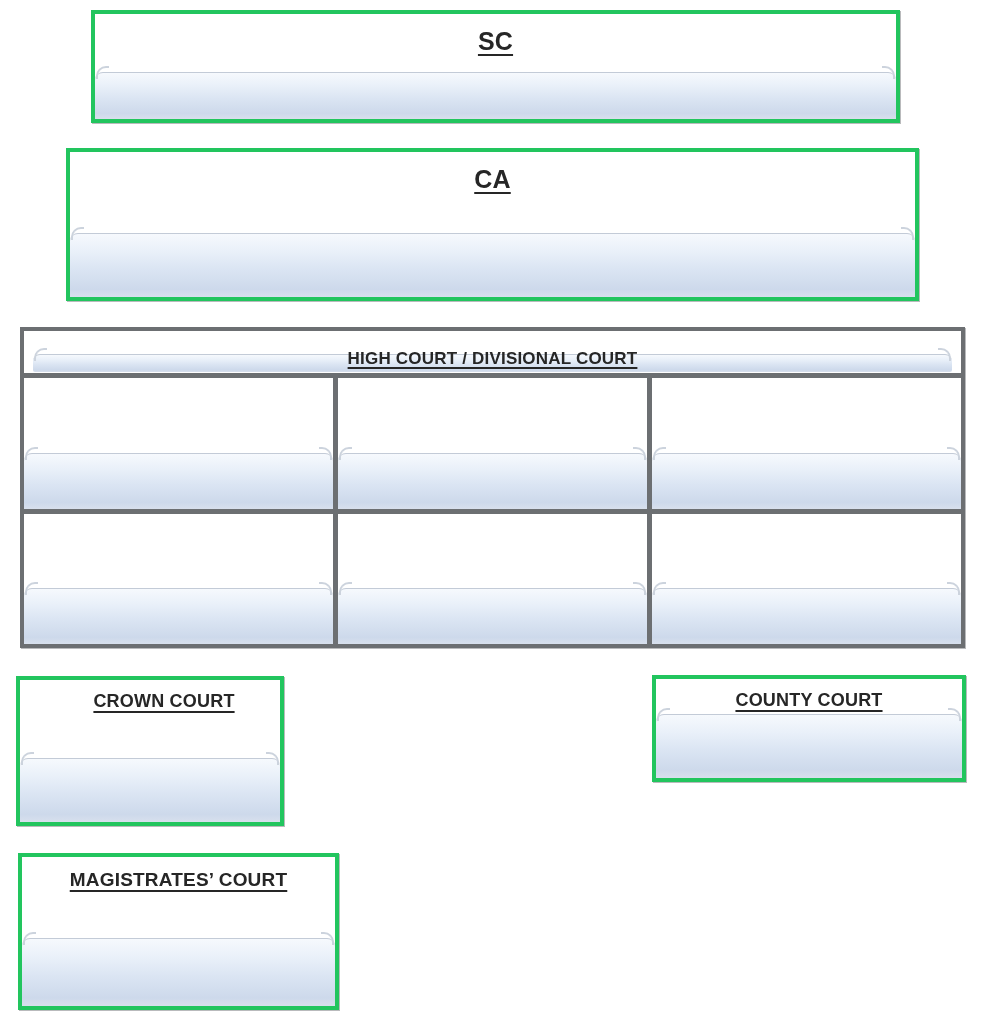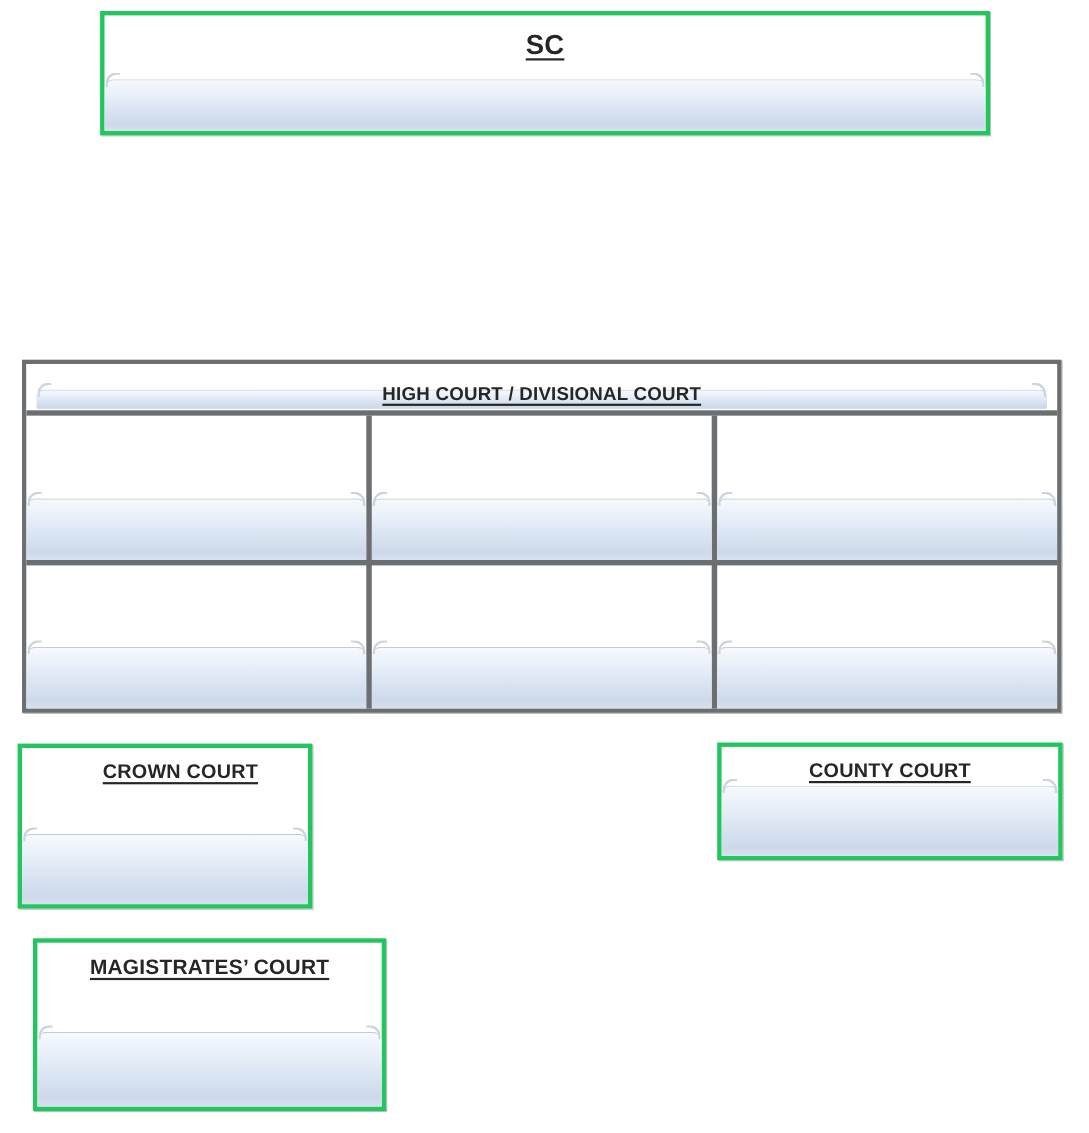--- a/index.html
+++ b/index.html
@@ -130,34 +130,38 @@
 
   
   #box-crown { left: 16px;  top: 676px; width: 268px; height: 150px; padding-left: 28px; }
   #box-crown .box-label { margin-top: 11px; font-size: 18px; }
   #box-crown .bar { height: 63px; }
 
   #box-county { left: 652px; top: 675px; width: 314px; height: 107px; }
   #box-county .box-label { margin-top: 11px; font-size: 18px; }
   #box-county .bar { height: 63px; }
 
-  #box-magistrates { left: 30px; top: 853px; width: 321px; height: 157px; }
+  #box-magistrates { left: 18px; top: 853px; width: 321px; height: 157px; }
   #box-magistrates .box-label { margin-top: 12px; font-size: 19px; }
   #box-magistrates .bar { height: 67px; }
 </style>
 </head>
 <body>
 
 <div id="canvas">
 
   <div class="court-box" id="box-sc">
     <span class="box-label">SC</span>
     <div class="bar"></div>
   </div>
 
+  <div class="court-box" id="box-ca">
+    <span class="box-label">CA</span>
+    <div class="bar"></div>
+  </div>
 
   <div class="court-box" id="high-court">
     <div id="hc-header">
       <div class="bar"></div>
       <span class="box-label">HIGH COURT / DIVISIONAL COURT</span>
     </div>
     <div id="hc-grid">
       <div class="hc-cell">
         <div class="bar"></div>
       </div>

